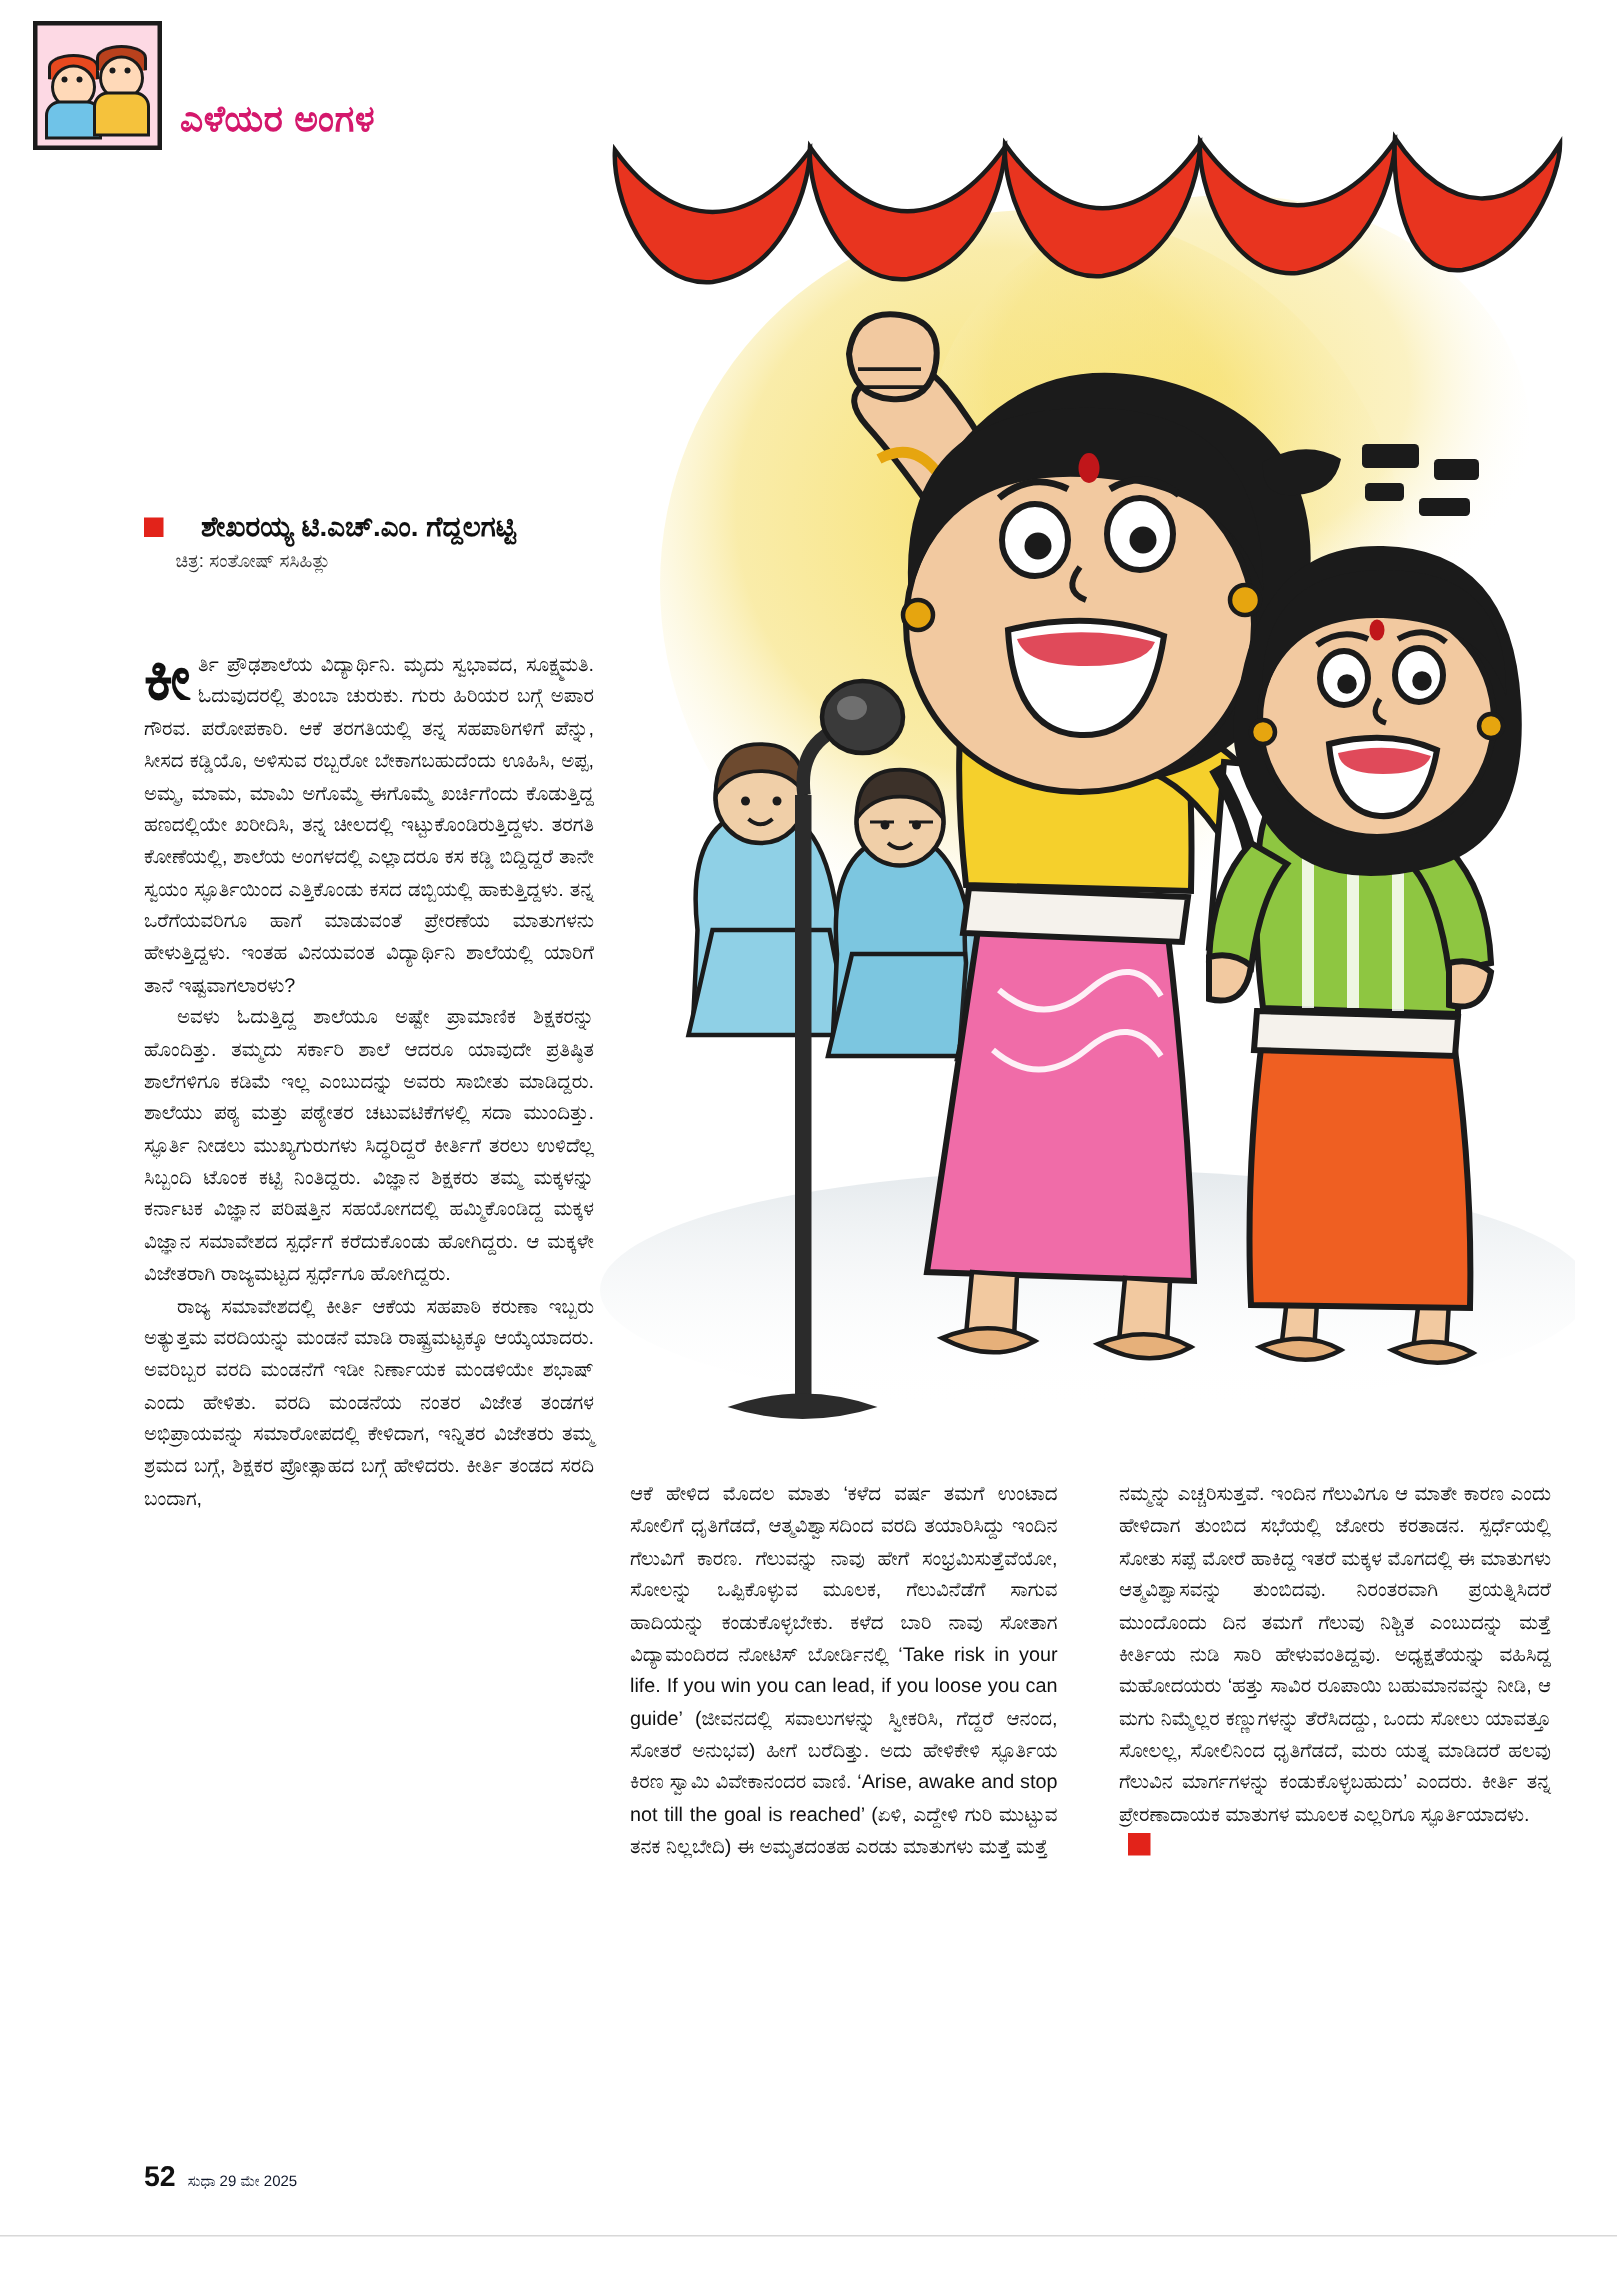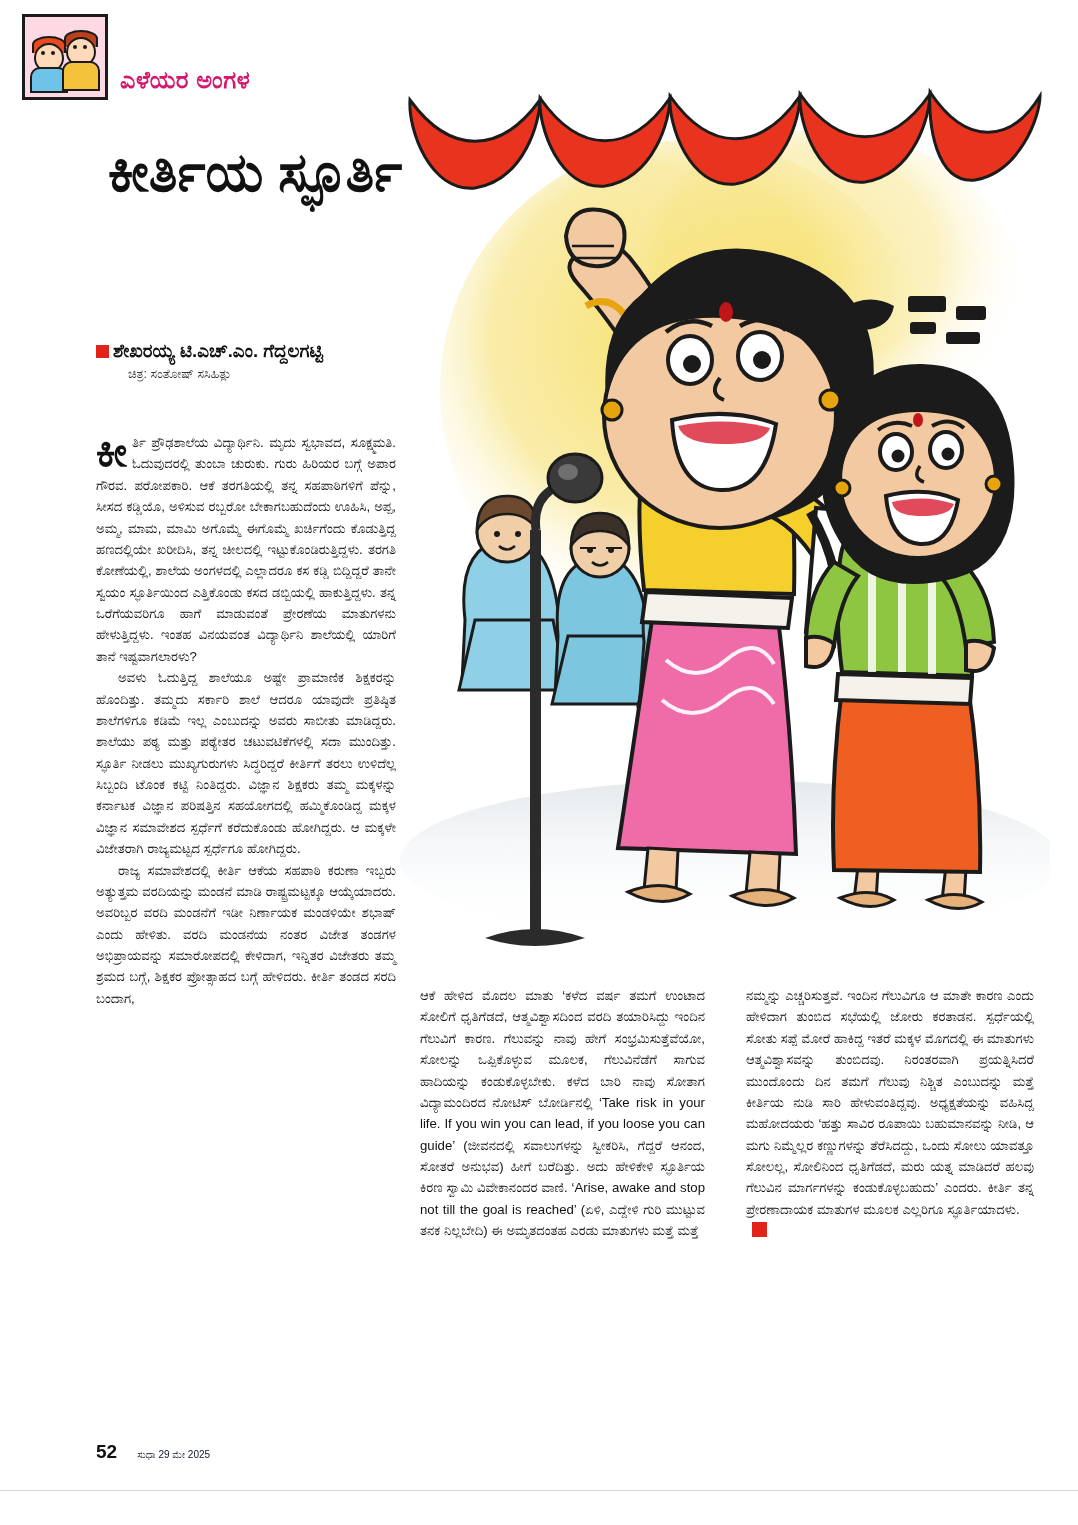--- a/index.html
+++ b/index.html
@@ -90,32 +90,32 @@
   }
   .byline-block {
     position: absolute;
     left: 96px;
     top: 340px;
     width: 350px;
   }
   .byline {
     display: flex;
     align-items: center;
-    gap: 4px;
+    gap: 25px;
     font-size: 18.5px;
     font-weight: bold;
     color: #111;
   }
   .byline .sq {
     width: 13px; height: 13px; background: #e2231a; flex: none;
     display: inline-block;
   }
   .credit {
     margin-top: 5px;
-    margin-left: 32px;
+    margin-left: 21px;
     font-size: 12.5px;
     color: #333;
   }
 
   
   .illustration {
     position: absolute;
     left: 390px;
     top: 60px;
     width: 660px;
@@ -157,21 +157,21 @@
     margin-left: 6px;
   }
 
   
   .footer {
     position: absolute;
     left: 96px;
     bottom: 62px;
     display: flex;
     align-items: baseline;
-    gap: 20px;
+    gap: 8px;
   }
   .folio {
     font-size: 19px;
     font-weight: bold;
     color: #111;
   }
   .footer-meta {
     font-size: 10px;
     color: #0f172a;
   }
@@ -195,21 +195,20 @@
       <div class="eye" style="left:16px; top:34px;"></div>
       <div class="eye" style="left:26px; top:34px;"></div>
       <div class="eye" style="left:48px; top:28px;"></div>
       <div class="eye" style="left:58px; top:28px;"></div>
       <div class="body1"></div>
       <div class="body2"></div>
     </div>
     <div class="section-label">ಎಳೆಯರ ಅಂಗಳ</div>
   </div>
 
-  <div class="headline">ಕೀರ್ತಿಯ ಸ್ಫೂರ್ತಿ</div>
 
   <div class="byline-block">
     <div class="byline">
       <span class="sq"></span>
       <span>ಶೇಖರಯ್ಯ ಟಿ.ಎಚ್.ಎಂ. ಗೆದ್ದಲಗಟ್ಟಿ</span>
     </div>
     <div class="credit">ಚಿತ್ರ: ಸಂತೋಷ್ ಸಸಿಹಿತ್ಲು</div>
   </div>
 
   <div class="illustration">

